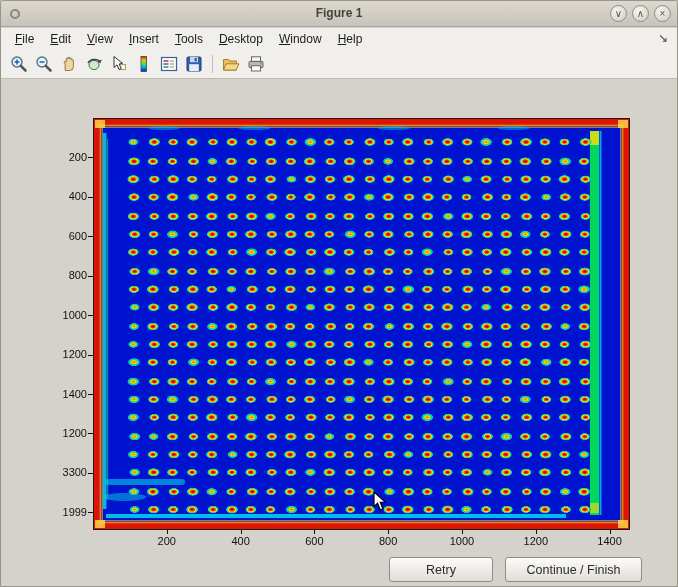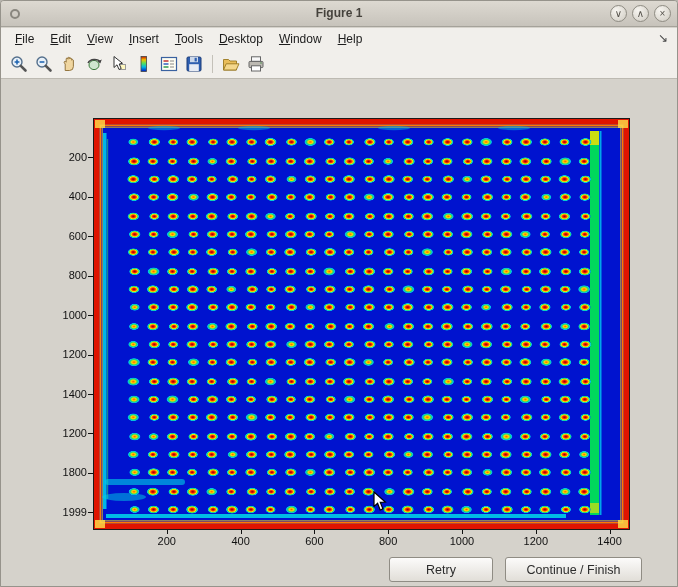--- a/index.html
+++ b/index.html
@@ -737,21 +737,21 @@
       <div class="tick-label-y" style="left:38px; top:268.2px;">800</div>
       <div class="tick-mark" style="left:87px; top:274.7px; width:5px; height:1px;"></div>
       <div class="tick-label-y" style="left:38px; top:307.6px;">1000</div>
       <div class="tick-mark" style="left:87px; top:314.1px; width:5px; height:1px;"></div>
       <div class="tick-label-y" style="left:38px; top:347.0px;">1200</div>
       <div class="tick-mark" style="left:87px; top:353.5px; width:5px; height:1px;"></div>
       <div class="tick-label-y" style="left:38px; top:386.5px;">1400</div>
       <div class="tick-mark" style="left:87px; top:393.0px; width:5px; height:1px;"></div>
       <div class="tick-label-y" style="left:38px; top:425.9px;">1200</div>
       <div class="tick-mark" style="left:87px; top:432.4px; width:5px; height:1px;"></div>
-      <div class="tick-label-y" style="left:38px; top:465.3px;">1800</div>
+      <div class="tick-label-y" style="left:38px; top:465.3px;">3300</div>
       <div class="tick-mark" style="left:87px; top:471.8px; width:5px; height:1px;"></div>
       <div class="tick-label-y" style="left:38px; top:504.7px;">1999</div>
       <div class="tick-mark" style="left:87px; top:511.2px; width:5px; height:1px;"></div>
       <div class="tick-label-x" style="left:143.8px; top:534px;">200</div>
       <div class="tick-mark" style="left:165.8px; top:529px; width:1px; height:4px;"></div>
       <div class="tick-label-x" style="left:217.6px; top:534px;">400</div>
       <div class="tick-mark" style="left:239.6px; top:529px; width:1px; height:4px;"></div>
       <div class="tick-label-x" style="left:291.4px; top:534px;">600</div>
       <div class="tick-mark" style="left:313.4px; top:529px; width:1px; height:4px;"></div>
       <div class="tick-label-x" style="left:365.2px; top:534px;">800</div>

